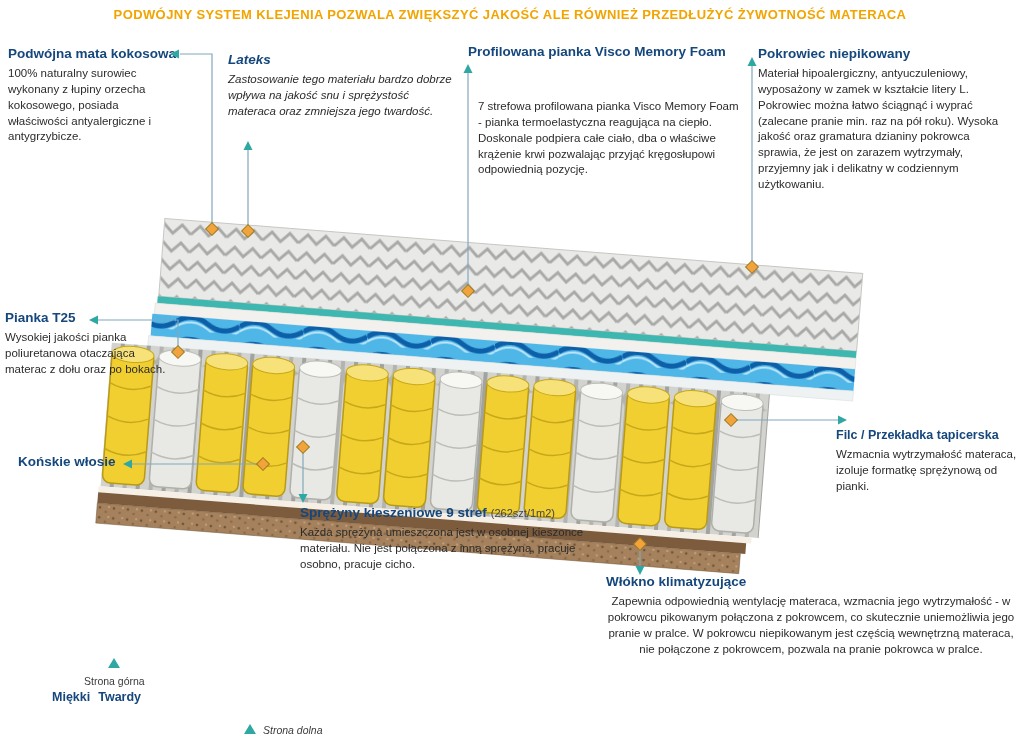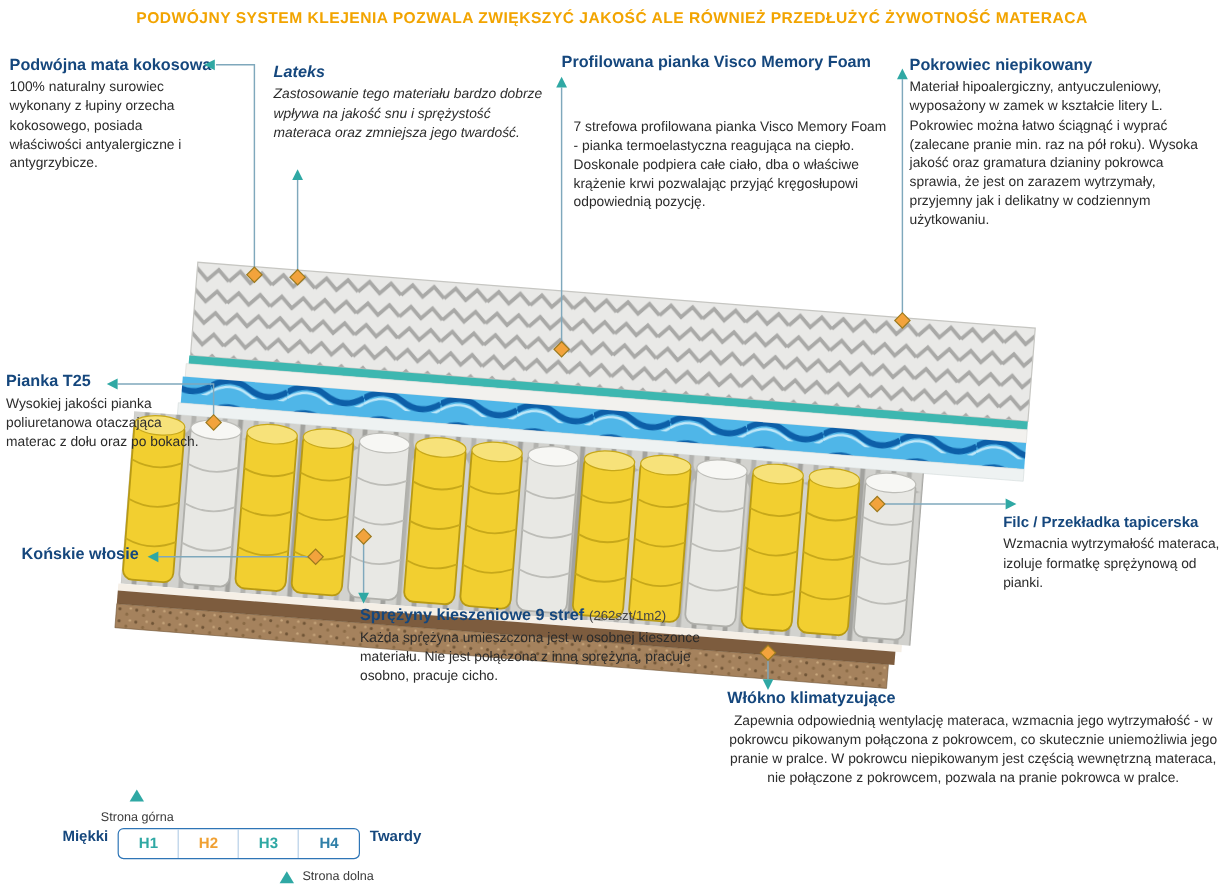--- a/index.html
+++ b/index.html
@@ -30,25 +30,25 @@
   #ann-felt h3   { font-size:12.5px; white-space:nowrap; }
   #ann-felt p    { }
   #ann-fiber     { left:606px; top:574px; width:410px; }
   #ann-fiber p   { text-align:center; }
 
   .mattress { position:absolute; left:90px; top:160px; z-index:1; }
   .overlay  { position:absolute; left:0; top:0; z-index:3; pointer-events:none; }
 
   .scale { position:absolute; z-index:2; }
   #scale-top    { left:84px;  top:658px; display:flex; align-items:center; gap:7px;flex-direction:column; }
-  #scale-bottom { left:233px; top:724px; display:flex; align-items:flex-end; gap:7px; }
+  #scale-bottom { left:244px; top:724px; display:flex; align-items:flex-start; gap:7px;font-style:italic; }
   .side-label { font-size:10.5px; color:#3a3a3a; }
   .up-arrow { width:0; height:0; border-left:6px solid transparent;
               border-right:6px solid transparent; border-bottom:10px solid #2fa8a4; }
-  #scale-row { left:52px; top:690px; display:flex; gap:8px; }
+  #scale-row { left:52px; top:690px; display:flex; align-items:center; gap:8px; }
   .end-label { color:#15477d; font-weight:bold; font-size:12.5px; }
   .h-box { display:flex; border:1.5px solid #2e75b6; border-radius:5px; overflow:hidden; }
   .h-cell { width:50px; height:24px; display:flex; align-items:center; justify-content:center;
             font-weight:bold; font-size:12.5px; border-right:1px solid #b7d0e8; }
   .h-cell:last-child { border-right:none; }
   .h-1,.h-3 { color:#2fa8a4; }
   .h-2 { color:#f0a033; }
   .h-4 { color:#2f7fa8; }
 </style>
 </head>
@@ -198,25 +198,19 @@
   </g>
 </svg>
 
 <div class="scale" id="scale-top">
   <span class="up-arrow"></span>
   <span class="side-label">Strona górna</span>
 </div>
 
 <div class="scale" id="scale-row">
   <span class="end-label">Miękki</span>
-  <div class="h-box">
-    <div class="h-cell h-1">H1</div>
-    <div class="h-cell h-2">H2</div>
-    <div class="h-cell h-3">H3</div>
-    <div class="h-cell h-4">H4</div>
-  </div>
   <span class="end-label">Twardy</span>
 </div>
 
 <div class="scale" id="scale-bottom">
   <span class="up-arrow"></span>
   <span class="side-label">Strona dolna</span>
 </div>
 
 </body></html>

